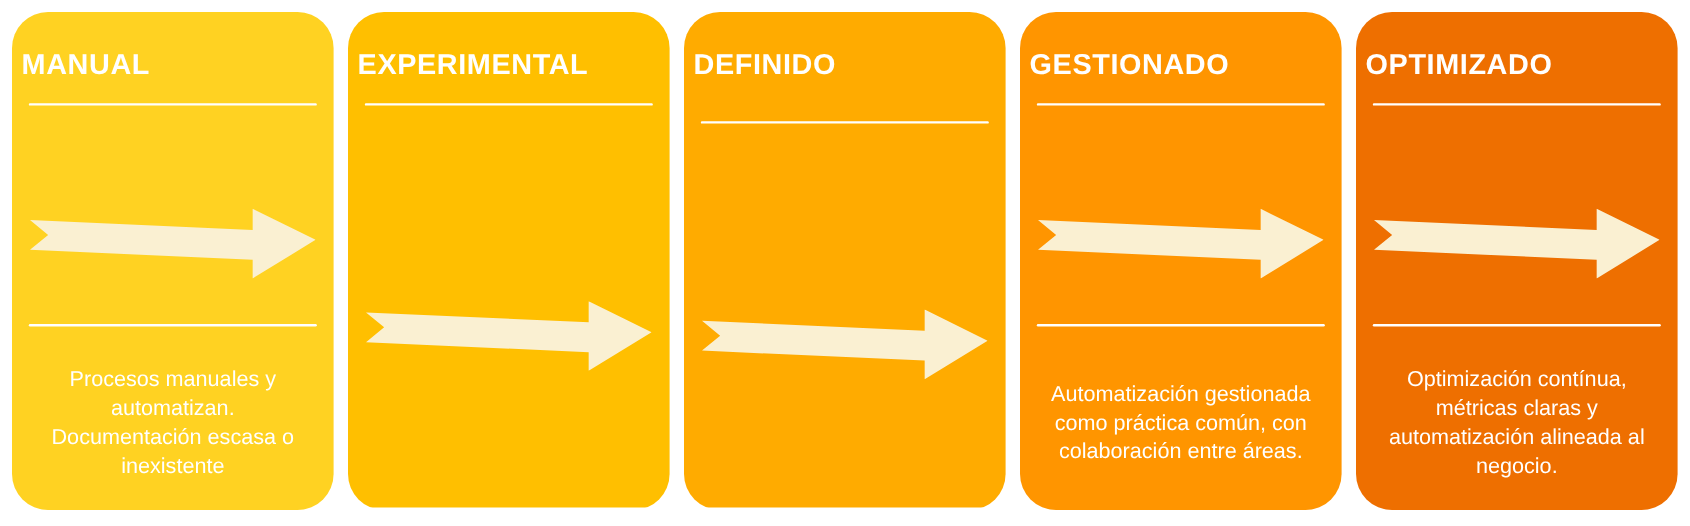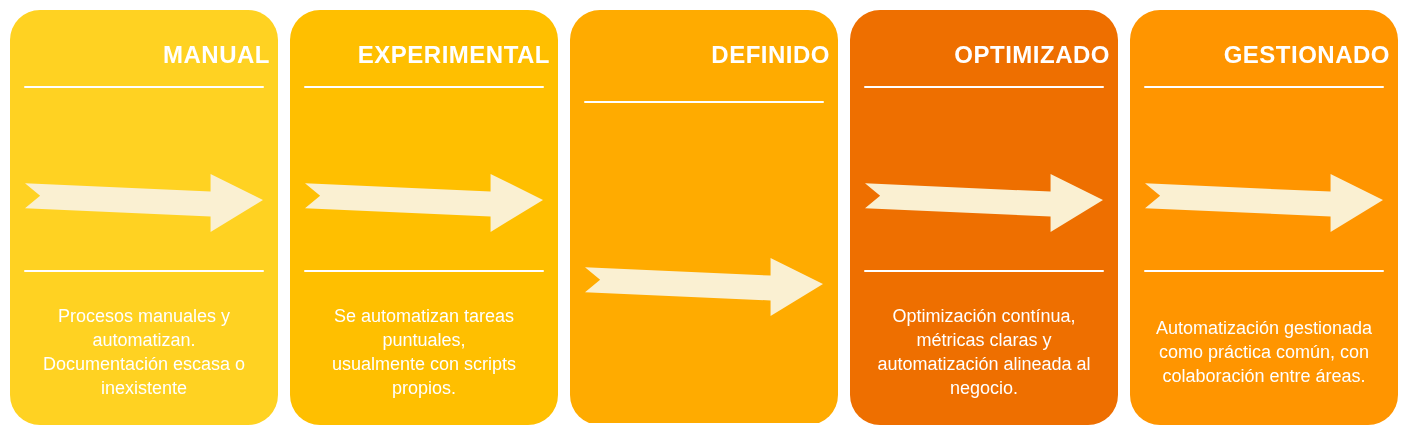--- a/index.html
+++ b/index.html
@@ -26,21 +26,21 @@
     border-radius: 30px;
     padding: 0 8px;
     display: flex;
     flex-direction: column;
     flex: 0 0 auto;
   }
   .card-title {
     margin: 30px 0 0 0;
     height: 30px;
     line-height: 30px;
-    text-align: right;
+    text-align: left;
     font-size: 24px;
     font-weight: 700;
     letter-spacing: 0.5px;
     white-space: nowrap;
   }
   .divider {
     width: 240px;
     height: 2px;
     margin: 0 auto;
     border-radius: 1px;
@@ -97,59 +97,55 @@
 
     <section class="card" style="background-color: rgb(255, 191, 0);">
       <h2 class="card-title">EXPERIMENTAL</h2>
       <div class="divider divider-top" style="background-color: rgb(255, 255, 255);"></div>
       <div class="arrow-zone">
         <svg class="arrow-svg" viewBox="0 0 236 56" preserveAspectRatio="none" aria-hidden="true">
           <polygon points="0,9 184,17 184,0 236,25 184,56 184,41 0,33 15,21" style="fill: rgb(250, 240, 210);"></polygon>
         </svg>
       </div>
       <div class="divider" style="background-color: rgb(255, 255, 255);"></div>
-      <div class="desc-zone">
-        <p class="card-desc">Se automatizan tareas puntuales,
-usualmente con scripts propios.</p>
-      </div>
     </section>
 
     <section class="card" style="background-color: rgb(255, 171, 0); gap: 15px;">
       <h2 class="card-title">DEFINIDO</h2>
       <div class="divider divider-top" style="background-color: rgb(255, 255, 255);"></div>
       <div class="arrow-zone">
         <svg class="arrow-svg" viewBox="0 0 236 56" preserveAspectRatio="none" aria-hidden="true">
           <polygon points="0,9 184,17 184,0 236,25 184,56 184,41 0,33 15,21" style="fill: rgb(250, 240, 210);"></polygon>
         </svg>
       </div>
       <div class="divider" style="background-color: rgb(255, 255, 255);"></div>
+    </section>
+
+    <section class="card" style="background-color: rgb(255, 149, 0);">
+      <h2 class="card-title">GESTIONADO</h2>
+      <div class="divider divider-top" style="background-color: rgb(255, 255, 255);"></div>
+      <div class="arrow-zone">
+        <svg class="arrow-svg" viewBox="0 0 236 56" preserveAspectRatio="none" aria-hidden="true">
+          <polygon points="0,9 184,17 184,0 236,25 184,56 184,41 0,33 15,21" style="fill: rgb(250, 240, 210);"></polygon>
+        </svg>
+      </div>
+      <div class="divider" style="background-color: rgb(255, 255, 255);"></div>
+      <div class="desc-zone">
+        <p class="card-desc">Automatización gestionada como práctica común, con colaboración entre áreas.</p>
+      </div>
     </section>
 
     <section class="card" style="background-color: rgb(238, 111, 0);">
       <h2 class="card-title">OPTIMIZADO</h2>
       <div class="divider divider-top" style="background-color: rgb(255, 255, 255);"></div>
       <div class="arrow-zone">
         <svg class="arrow-svg" viewBox="0 0 236 56" preserveAspectRatio="none" aria-hidden="true">
           <polygon points="0,9 184,17 184,0 236,25 184,56 184,41 0,33 15,21" style="fill: rgb(250, 240, 210);"></polygon>
         </svg>
       </div>
       <div class="divider" style="background-color: rgb(255, 255, 255);"></div>
       <div class="desc-zone">
         <p class="card-desc">Optimización contínua, métricas claras y automatización alineada al negocio.</p>
       </div>
     </section>
 
-    <section class="card" style="background-color: rgb(255, 149, 0);">
-      <h2 class="card-title">GESTIONADO</h2>
-      <div class="divider divider-top" style="background-color: rgb(255, 255, 255);"></div>
-      <div class="arrow-zone">
-        <svg class="arrow-svg" viewBox="0 0 236 56" preserveAspectRatio="none" aria-hidden="true">
-          <polygon points="0,9 184,17 184,0 236,25 184,56 184,41 0,33 15,21" style="fill: rgb(250, 240, 210);"></polygon>
-        </svg>
-      </div>
-      <div class="divider" style="background-color: rgb(255, 255, 255);"></div>
-      <div class="desc-zone">
-        <p class="card-desc">Automatización gestionada como práctica común, con colaboración entre áreas.</p>
-      </div>
-    </section>
-
   </div>
 </div>
 
 </body></html>

